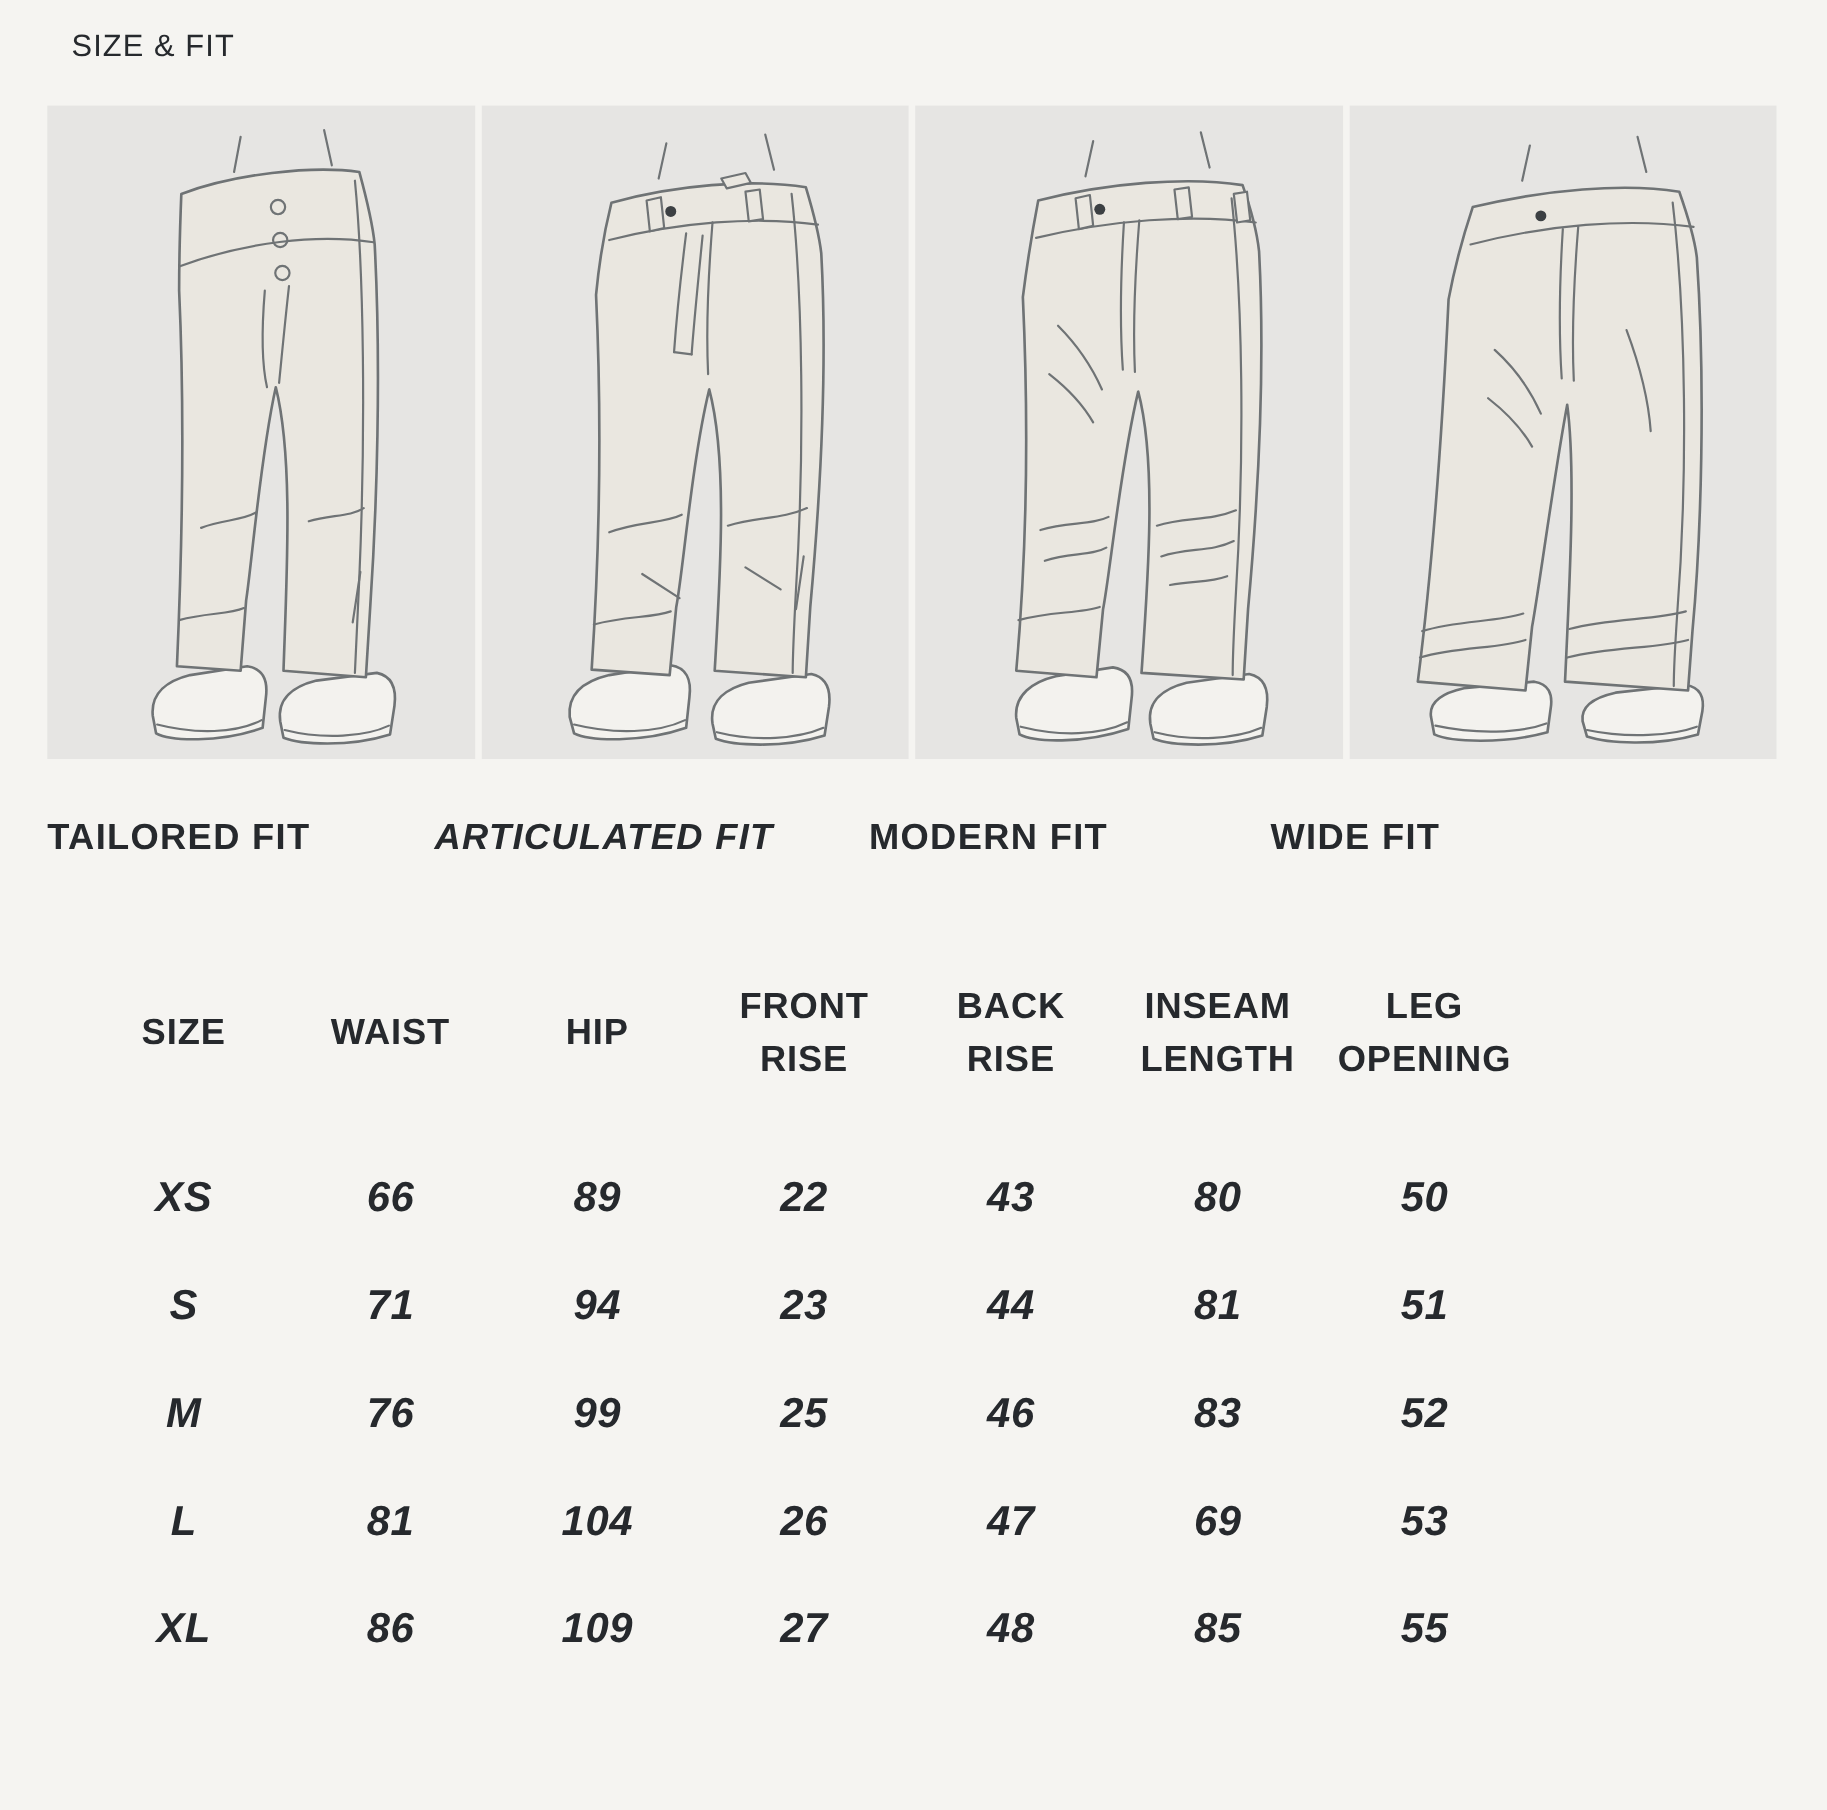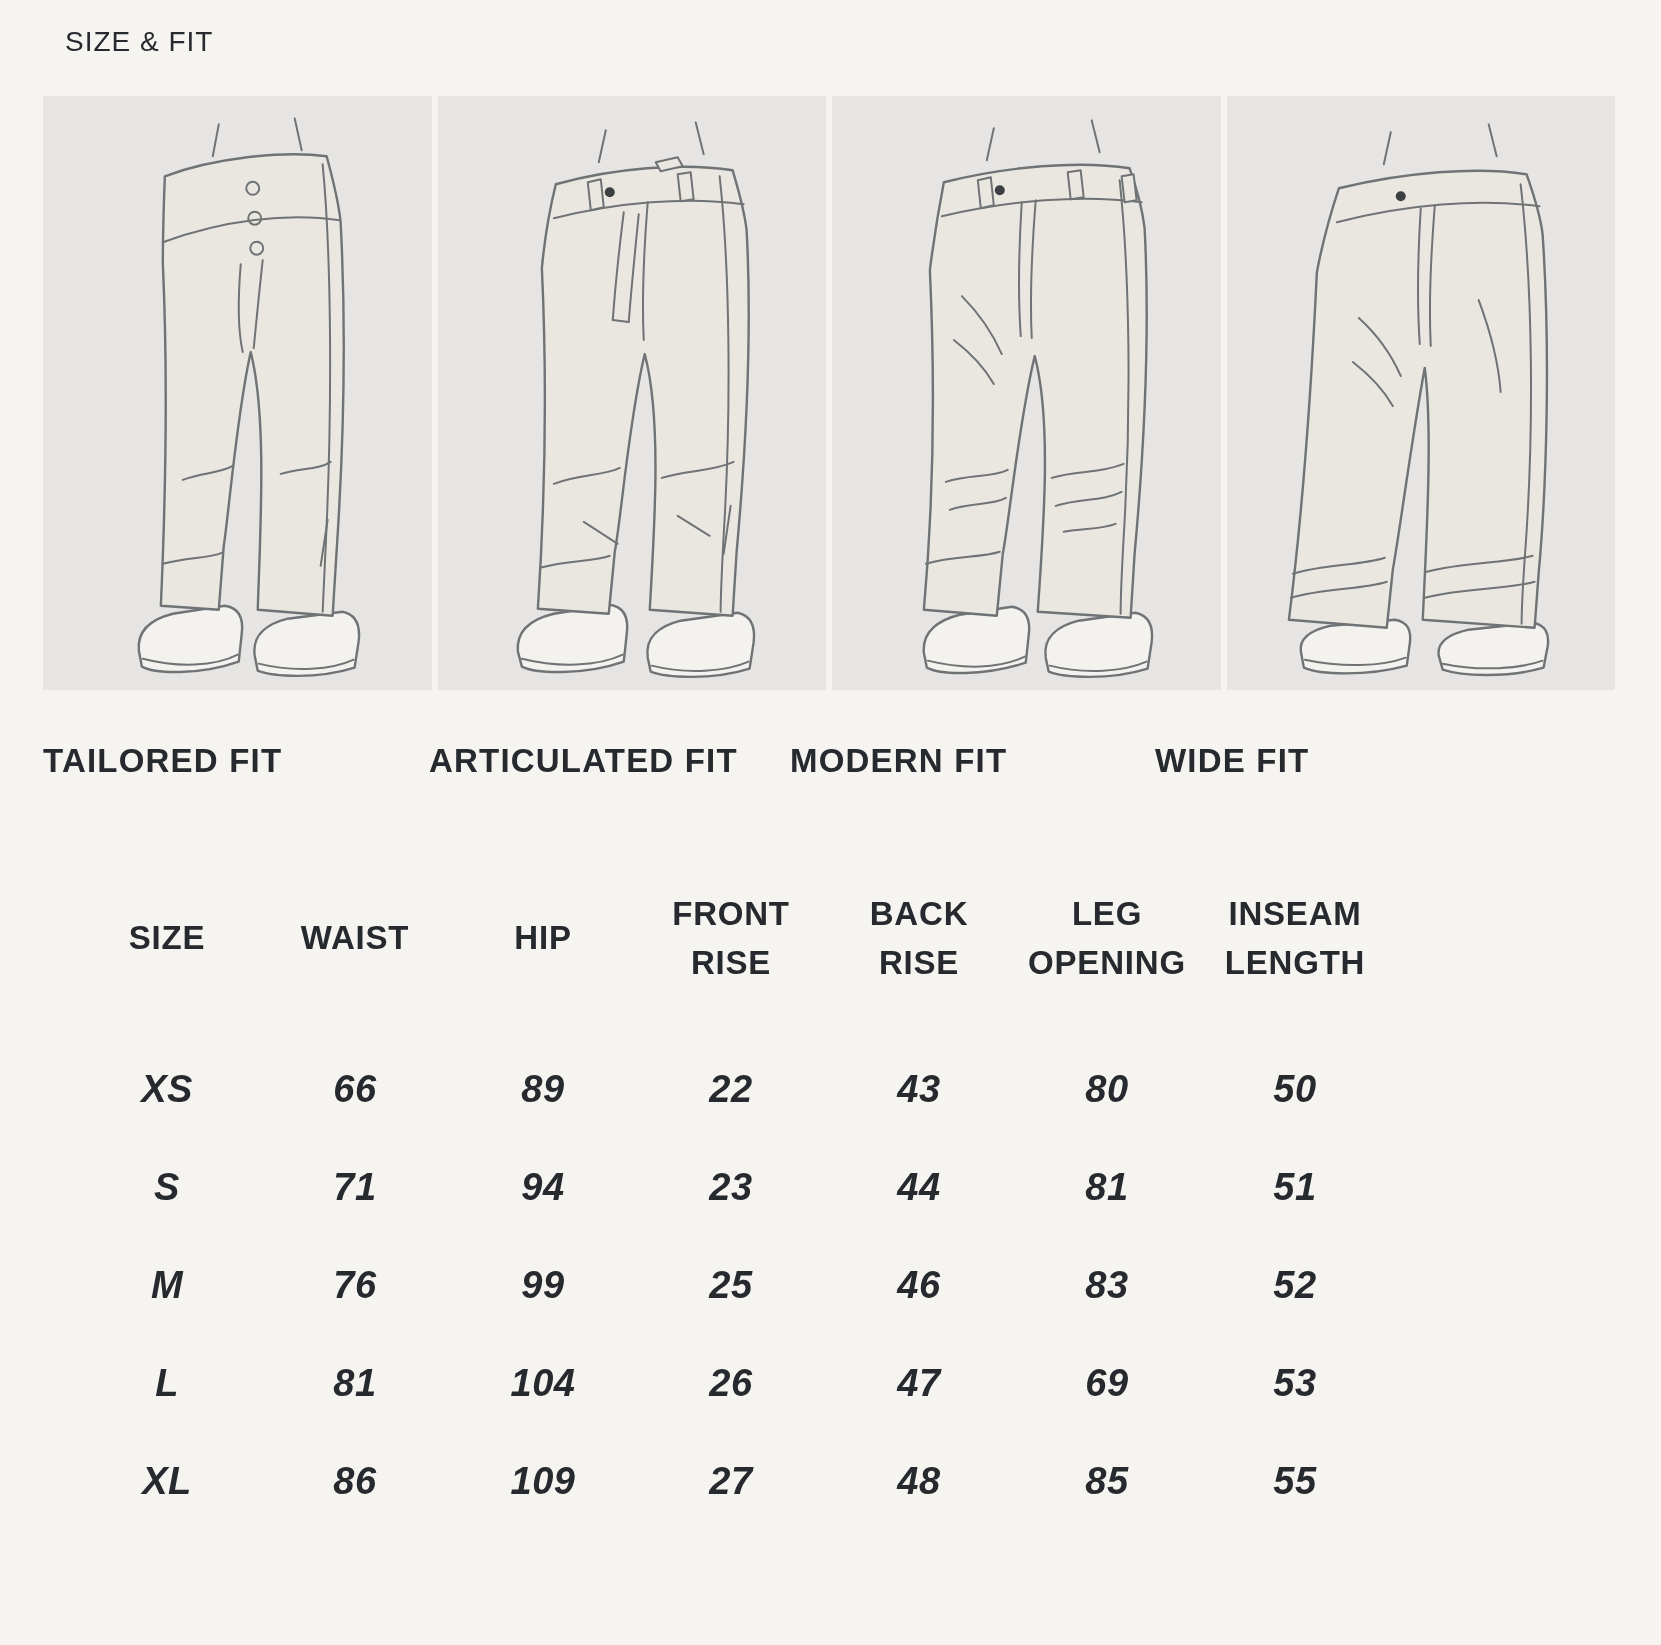--- a/index.html
+++ b/index.html
@@ -20,21 +20,21 @@
     display:flex;gap:6px;
   }
   .panel{flex:1;background:#e6e5e3;overflow:hidden;}
   .panel svg{width:100%;height:100%;display:block;}
 
   .fit-labels{position:absolute;left:0;top:742px;width:100%;height:42px;}
   .fit-label{
     position:absolute;top:0;
     font-size:33px;font-weight:700;letter-spacing:1.2px;white-space:nowrap;
   }
-  .fl-0{left:43px;} .fl-1{left:429px;} .fl-2{left:790px;} .fl-3{left:1155px;}
+  .fl-0{left:43px;} .fl-1{left:395px;font-style:italic;} .fl-2{left:790px;} .fl-3{left:1155px;}
 
   .size-table{position:absolute;left:73px;top:856px;width:1316px;}
   .thead{
     display:grid;grid-template-columns:repeat(7,1fr);
     align-items:center;height:164px;
   }
   .th{
     text-align:center;font-weight:700;font-size:33px;line-height:1.5;
     letter-spacing:0.8px;
   }
@@ -188,26 +188,26 @@
     </div>
     <div class="th">
       <div>FRONT</div>
         <div>RISE</div>
     </div>
     <div class="th">
       <div>BACK</div>
         <div>RISE</div>
     </div>
     <div class="th">
+      <div>INSEAM</div>
+        <div>LENGTH</div>
+    </div>
+    <div class="th">
       <div>LEG</div>
         <div>OPENING</div>
-    </div>
-    <div class="th">
-      <div>INSEAM</div>
-        <div>LENGTH</div>
     </div>
   </div>
 
   <div class="tbody">
     <div class="trow">
       <div class="cell">XS</div>
       <div class="cell">66</div>
       <div class="cell">89</div>
       <div class="cell">22</div>
       <div class="cell">43</div>

